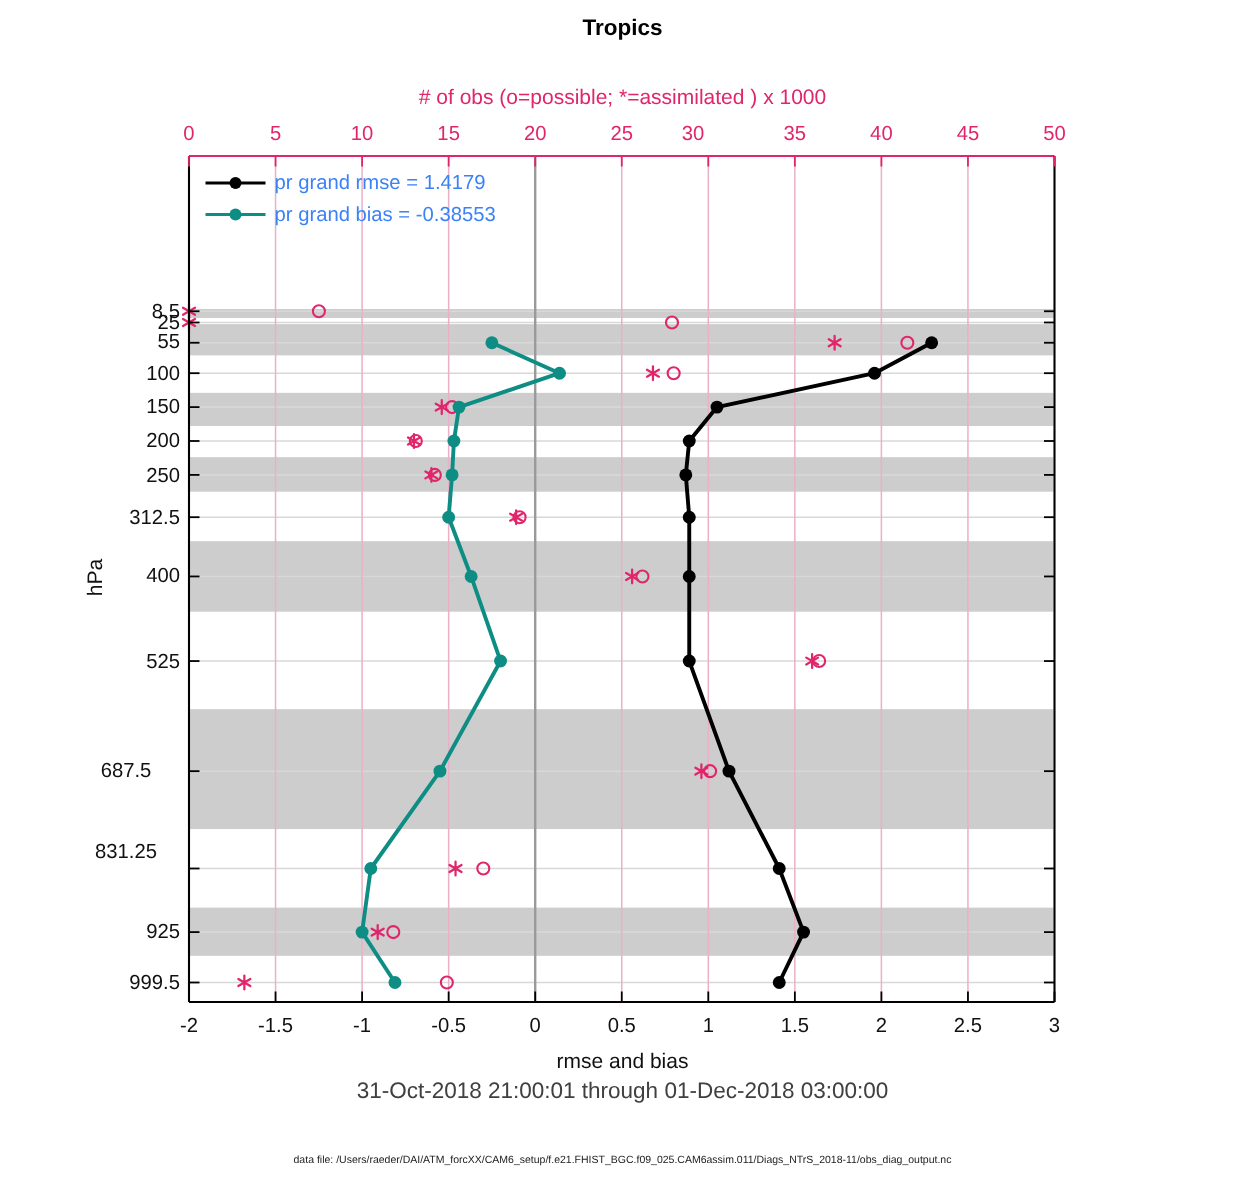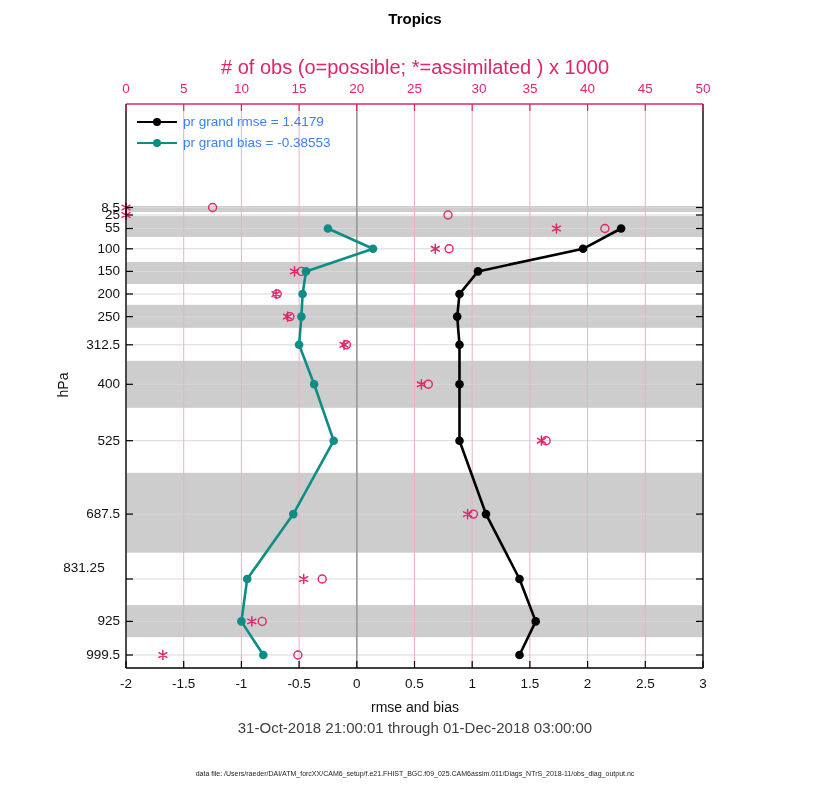--- a/index.html
+++ b/index.html
@@ -2,21 +2,21 @@
 <html><head>
 <meta charset="utf-8">
 <style>
   html,body{margin:0;padding:0;background:#fff;width:830px;height:800px;overflow:hidden;
     font-family:"Liberation Sans",sans-serif;}
   #stage{position:relative;width:830px;height:800px;background:#fff;}
   .abs{position:absolute;}
   .ctr{text-align:center;}
   .title1{left:0;top:10px;width:830px;font-size:15px;font-weight:bold;color:#000;}
   .title2{left:0;top:31px;width:830px;font-size:15px;font-weight:bold;color:#000;}
-  .obslabel{left:0;top:56px;width:830px;font-size:20px;color:#e0256b;}
+  .obslabel{left:0;top:56px;width:830px;font-size:14px;color:#e0256b;}
   .xlabel{left:0;top:699px;width:830px;font-size:14px;color:#111;}
   .daterange{left:0;top:719px;width:830px;font-size:15px;color:#404040;}
   .footnote{left:0;top:770px;width:830px;font-size:7px;color:#222;}
   .ylab{transform:rotate(-90deg);transform-origin:center;left:47px;top:377px;width:32px;
     font-size:14px;color:#111;text-align:center;}
   .tick{position:absolute;font-size:13.5px;line-height:16px;white-space:nowrap;}
   .tick.top{color:#e0256b;width:44px;text-align:center;}
   .tick.bot{color:#111;width:44px;text-align:center;}
   .tick.left{color:#111;width:72px;text-align:right;}
   #legend{left:137px;top:111px;width:320px;}
@@ -195,21 +195,21 @@
   <div class="abs ctr daterange">31-Oct-2018 21:00:01 through 01-Dec-2018 03:00:00</div>
   <div class="abs ctr footnote">data file: /Users/raeder/DAI/ATM_forcXX/CAM6_setup/f.e21.FHIST_BGC.f09_025.CAM6assim.011/Diags_NTrS_2018-11/obs_diag_output.nc</div>
 
   <div id="ticks">
       <div class="tick top" style="left: 104px; top: 81px;">0</div>
       <div class="tick top" style="left: 161.7px; top: 81px;">5</div>
       <div class="tick top" style="left: 219.4px; top: 81px;">10</div>
       <div class="tick top" style="left: 277.1px; top: 81px;">15</div>
       <div class="tick top" style="left: 334.8px; top: 81px;">20</div>
       <div class="tick top" style="left: 392.5px; top: 81px;">25</div>
-      <div class="tick top" style="left: 457px; top: 81px; text-align: center;">30</div>
+      <div class="tick top" style="left: 440px; top: 81px; text-align: center;">30</div>
       <div class="tick top" style="left: 507.9px; top: 81px;">35</div>
       <div class="tick top" style="left: 565.6px; top: 81px;">40</div>
       <div class="tick top" style="left: 623.3px; top: 81px;">45</div>
       <div class="tick top" style="left: 681px; top: 81px;">50</div>
       <div class="tick bot" style="left: 104px; top: 676px;">-2</div>
       <div class="tick bot" style="left: 161.7px; top: 676px;">-1.5</div>
       <div class="tick bot" style="left: 219.4px; top: 676px;">-1</div>
       <div class="tick bot" style="left: 277.1px; top: 676px;">-0.5</div>
       <div class="tick bot" style="left: 334.8px; top: 676px;">0</div>
       <div class="tick bot" style="left: 392.5px; top: 676px;">0.5</div>
@@ -221,18 +221,18 @@
       <div class="tick left" style="left: 48px; top: 199.5px;">8.5</div>
       <div class="tick left" style="left: 48px; top: 206.951px;">25</div>
       <div class="tick left" style="left: 48px; top: 220.498px;">55</div>
       <div class="tick left" style="left: 48px; top: 240.818px;">100</div>
       <div class="tick left" style="left: 48px; top: 263.396px;">150</div>
       <div class="tick left" style="left: 48px; top: 285.974px;">200</div>
       <div class="tick left" style="left: 48px; top: 308.552px;">250</div>
       <div class="tick left" style="left: 48px; top: 336.774px;">312.5</div>
       <div class="tick left" style="left: 48px; top: 376.286px;">400</div>
       <div class="tick left" style="left: 48px; top: 432.731px;">525</div>
-      <div class="tick left" style="left: 48px; top: 506.109px;">687.5</div>
+      <div class="tick left" style="left: 48px; top: 506.109px; text-align: center;">687.5</div>
       <div class="tick left" style="left: 48px; top: 560px; text-align: center;">831.25</div>
       <div class="tick left" style="left: 48px; top: 613.355px;">925</div>
       <div class="tick left" style="left: 48px; top: 646.996px;">999.5</div>
     </div>
 </div>
 
 </body></html>

